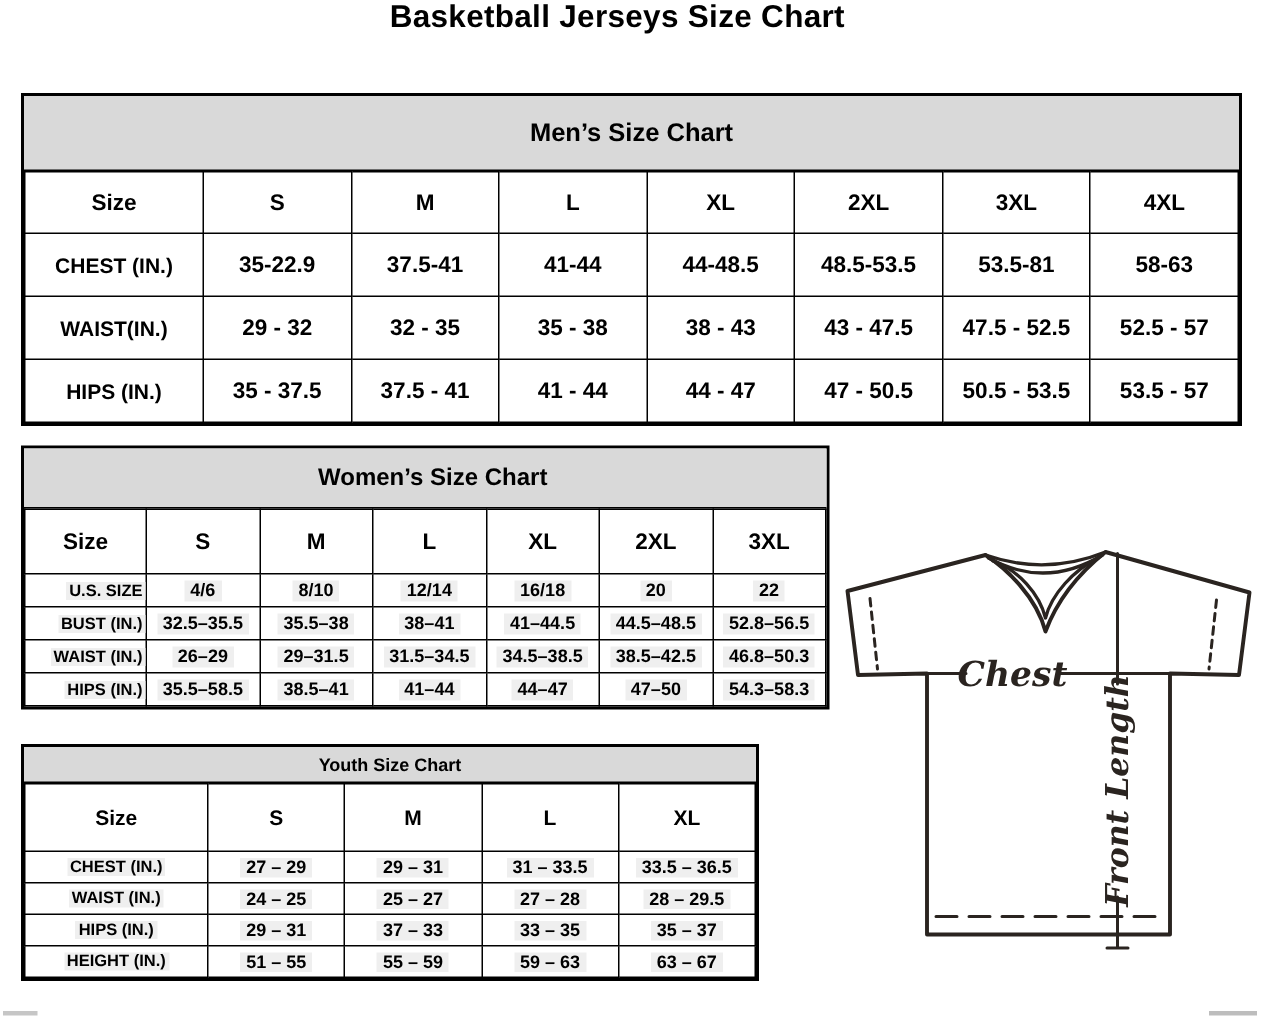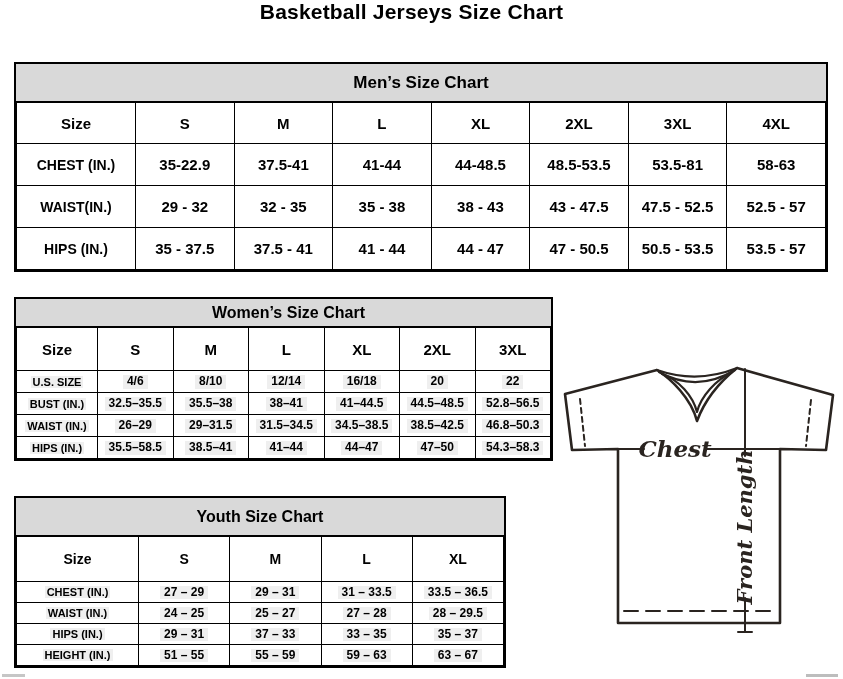--- a/index.html
+++ b/index.html
@@ -36,35 +36,35 @@
   }
   th, td {
     border:1px solid #000;
     text-align:center;
     vertical-align:middle;
     font-weight:bold;
     padding:0;
   }
   
   #mens-section { left:14px; top:62px; width:814px; }
-  #mens-section .band { height:38px; font-size:17px; }
+  #mens-section .band { height:50px; font-size:17px; }
   #mens-section thead th { height:41px; font-size:15px; }
   #mens-section thead th:first-child { width:119px; }
   #mens-section tbody td { height:42px; font-size:15px; }
   #mens-section tbody td.rlabel { font-size:14px; }
   
   #womens-section { left:14px; top:297px; width:539px; }
-  #womens-section .band { height:28px; font-size:16px;padding-left:10px; }
+  #womens-section .band { height:40px; font-size:16px;padding-left:10px; }
   #womens-section thead th { height:43px; font-size:15px; }
   #womens-section thead th:first-child { width:81px; }
   #womens-section tbody td { height:22px; font-size:12px; }
-  #womens-section tbody td.rlabel { font-size:11px; }
+  #womens-section tbody td.rlabel { font-size:11px;text-align:right; }
   
   #youth-section { left:14px; top:496px; width:492px; }
-  #youth-section .band { height:38px; font-size:16px; }
+  #youth-section .band { height:24px; font-size:12px; }
   #youth-section thead th { height:45px; font-size:14px; }
   #youth-section thead th:first-child { width:122px; }
   #youth-section tbody td { height:21px; font-size:12px; }
   #youth-section tbody td.rlabel { font-size:11px; }
   
   .hl tbody .val, .hl tbody td.rlabel { background:#efefef; }
   .hl tbody .val { display:inline-block; padding:0 4px; line-height:1.1; }
   .hl tbody td.rlabel { background:transparent; }
   .hl tbody td.rlabel span { background:#efefef; padding:0 2px; }
   

